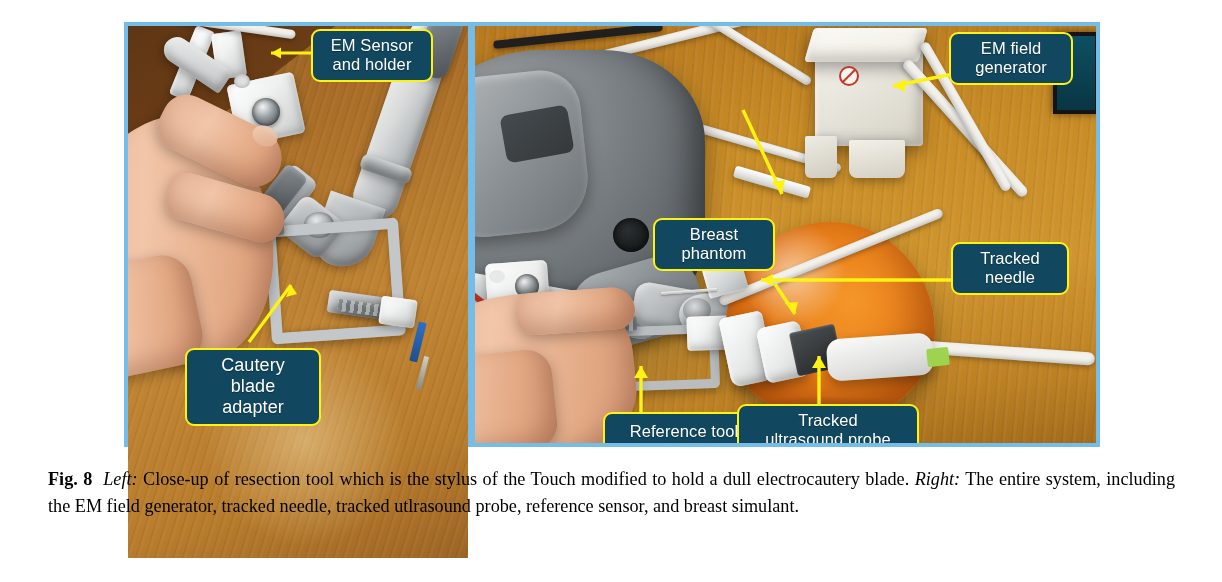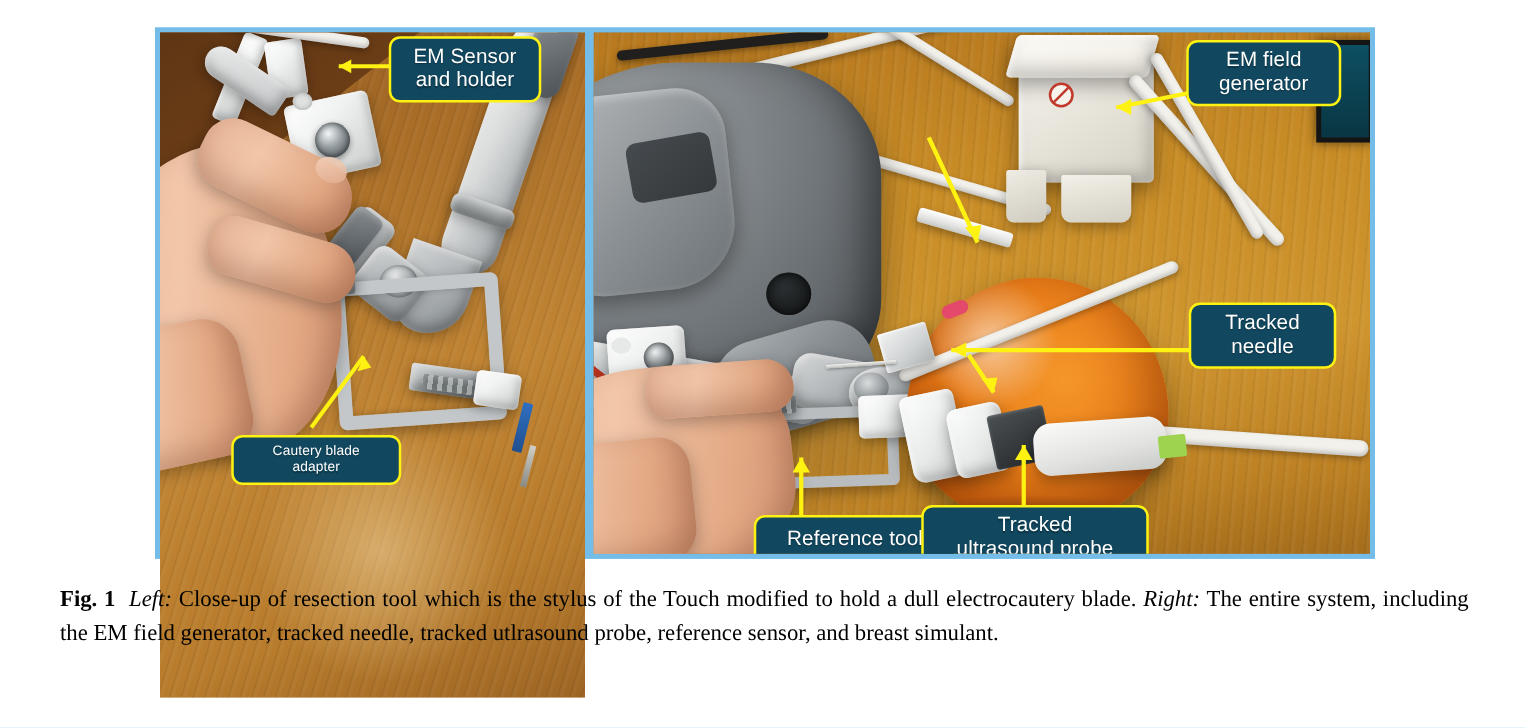--- a/index.html
+++ b/index.html
@@ -288,21 +288,21 @@
           <line x1="188" y1="27" x2="143" y2="27"></line>
           <line x1="121" y1="316" x2="163" y2="259"></line>
         </g>
         <polygon points="143,27 153,21.5 153,32.5" fill="#fdf211"></polygon>
         <polygon points="163,259 158,271 169,268" fill="#fdf211"></polygon>
       </svg>
 
       <div class="callout" style="left:183px; top:3px; width:122px; font-size:16.5px;">EM Sensor
 and holder</div>
 
-      <div class="callout" style="left:57px; top:322px; width:136px; font-size:11px;">Cautery blade
+      <div class="callout" style="left:57px; top:322px; width:136px; font-size:18px;">Cautery blade
 adapter</div>
     </div>
 
     <div class="photo right">
       <div class="wood r"></div>
 
       <div class="shp" style="left:-20px; top:300px; width:260px; height:140px; background: linear-gradient(160deg, rgba(70,60,40,.45), rgba(70,60,40,0) 70%);"></div>
 
       <div class="shp cable" style="left:20px; top:14px; width:300px; height:10px; transform: rotate(-14deg); border-radius:999px;"></div>
       <div class="shp cable" style="left:132px; top:-6px; width:220px; height:9px; transform: rotate(32deg); border-radius:999px;"></div>
@@ -408,28 +408,30 @@
         <polygon points="320,288 310,277 323,276" fill="#fdf211"></polygon>
         <polygon points="286,254 298,248 298,260" fill="#fdf211"></polygon>
         <polygon points="166,340 159,352 173,352" fill="#fdf211"></polygon>
         <polygon points="344,330 337,342 351,342" fill="#fdf211"></polygon>
       </svg>
 
 
       <div class="callout" style="left:474px; top:6px; width:124px; font-size:16.5px;">EM field
 generator</div>
 
+      <div class="callout" style="left:178px; top:192px; width:122px; font-size:16.5px;">Breast
+phantom</div>
 
       <div class="callout" style="left:476px; top:216px; width:118px; font-size:16.5px;">Tracked
 needle</div>
 
       <div class="callout" style="left:128px; top:386px; width:162px; font-size:16.5px; padding-top:8px; padding-bottom:8px;">Reference tool</div>
 
       <div class="callout" style="left:262px; top:378px; width:182px; font-size:16.5px;">Tracked
 ultrasound probe</div>
     </div>
   </div>
 
   <div class="caption">
-    <b>Fig. 1</b><span>&nbsp; </span><i>Left:</i><span> Close-up of resection tool which is the stylus of the Touch modified to hold a dull electrocautery blade. </span><i>Right:</i><span> The entire system, including the EM field generator, tracked needle, tracked utlrasound probe, reference sensor, and breast simulant.</span>
+    <b>Fig. 8</b><span>&nbsp; </span><i>Left:</i><span> Close-up of resection tool which is the stylus of the Touch modified to hold a dull electrocautery blade. </span><i>Right:</i><span> The entire system, including the EM field generator, tracked needle, tracked utlrasound probe, reference sensor, and breast simulant.</span>
   </div>
 
 </div>
 
 </body></html>

